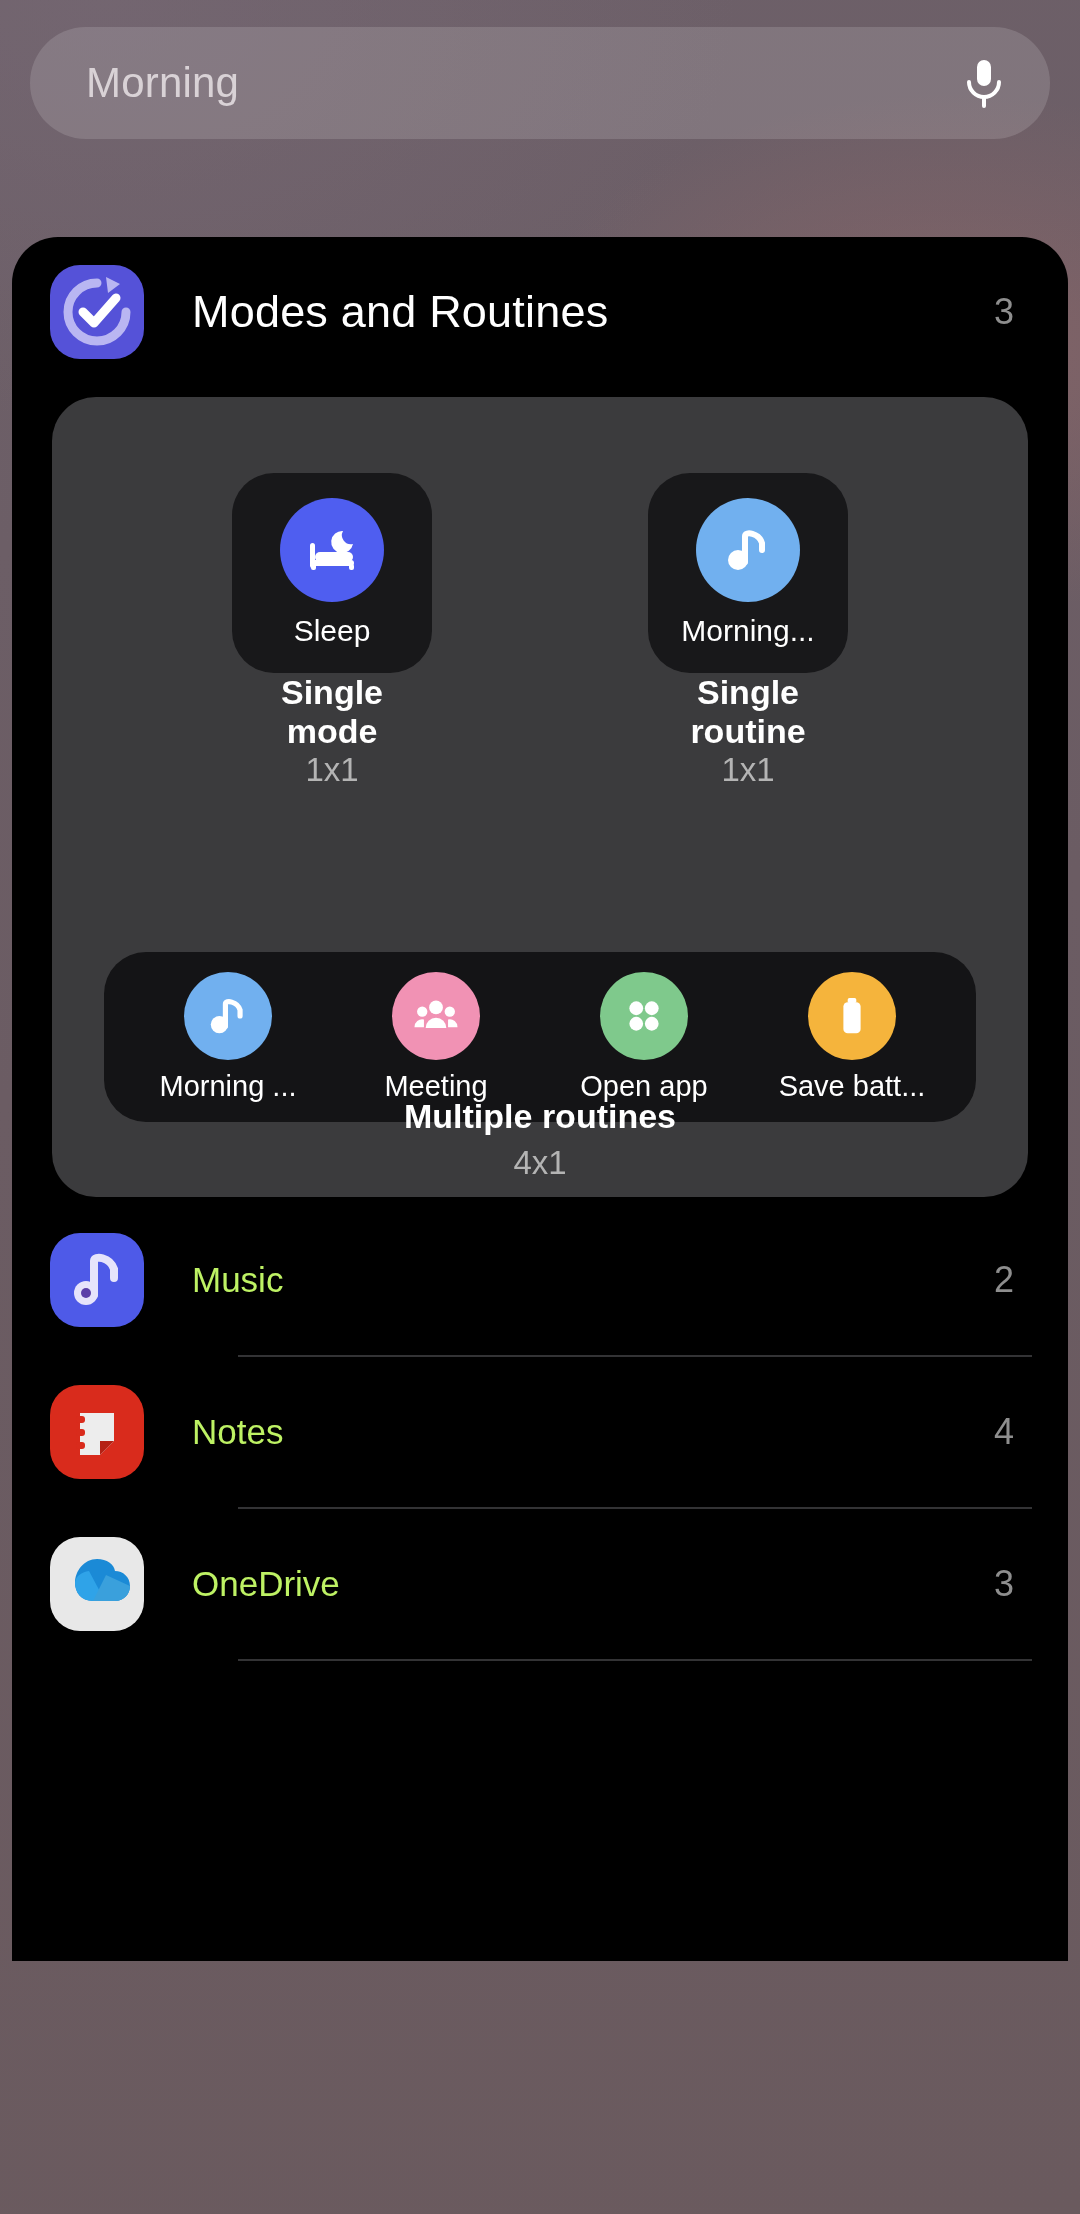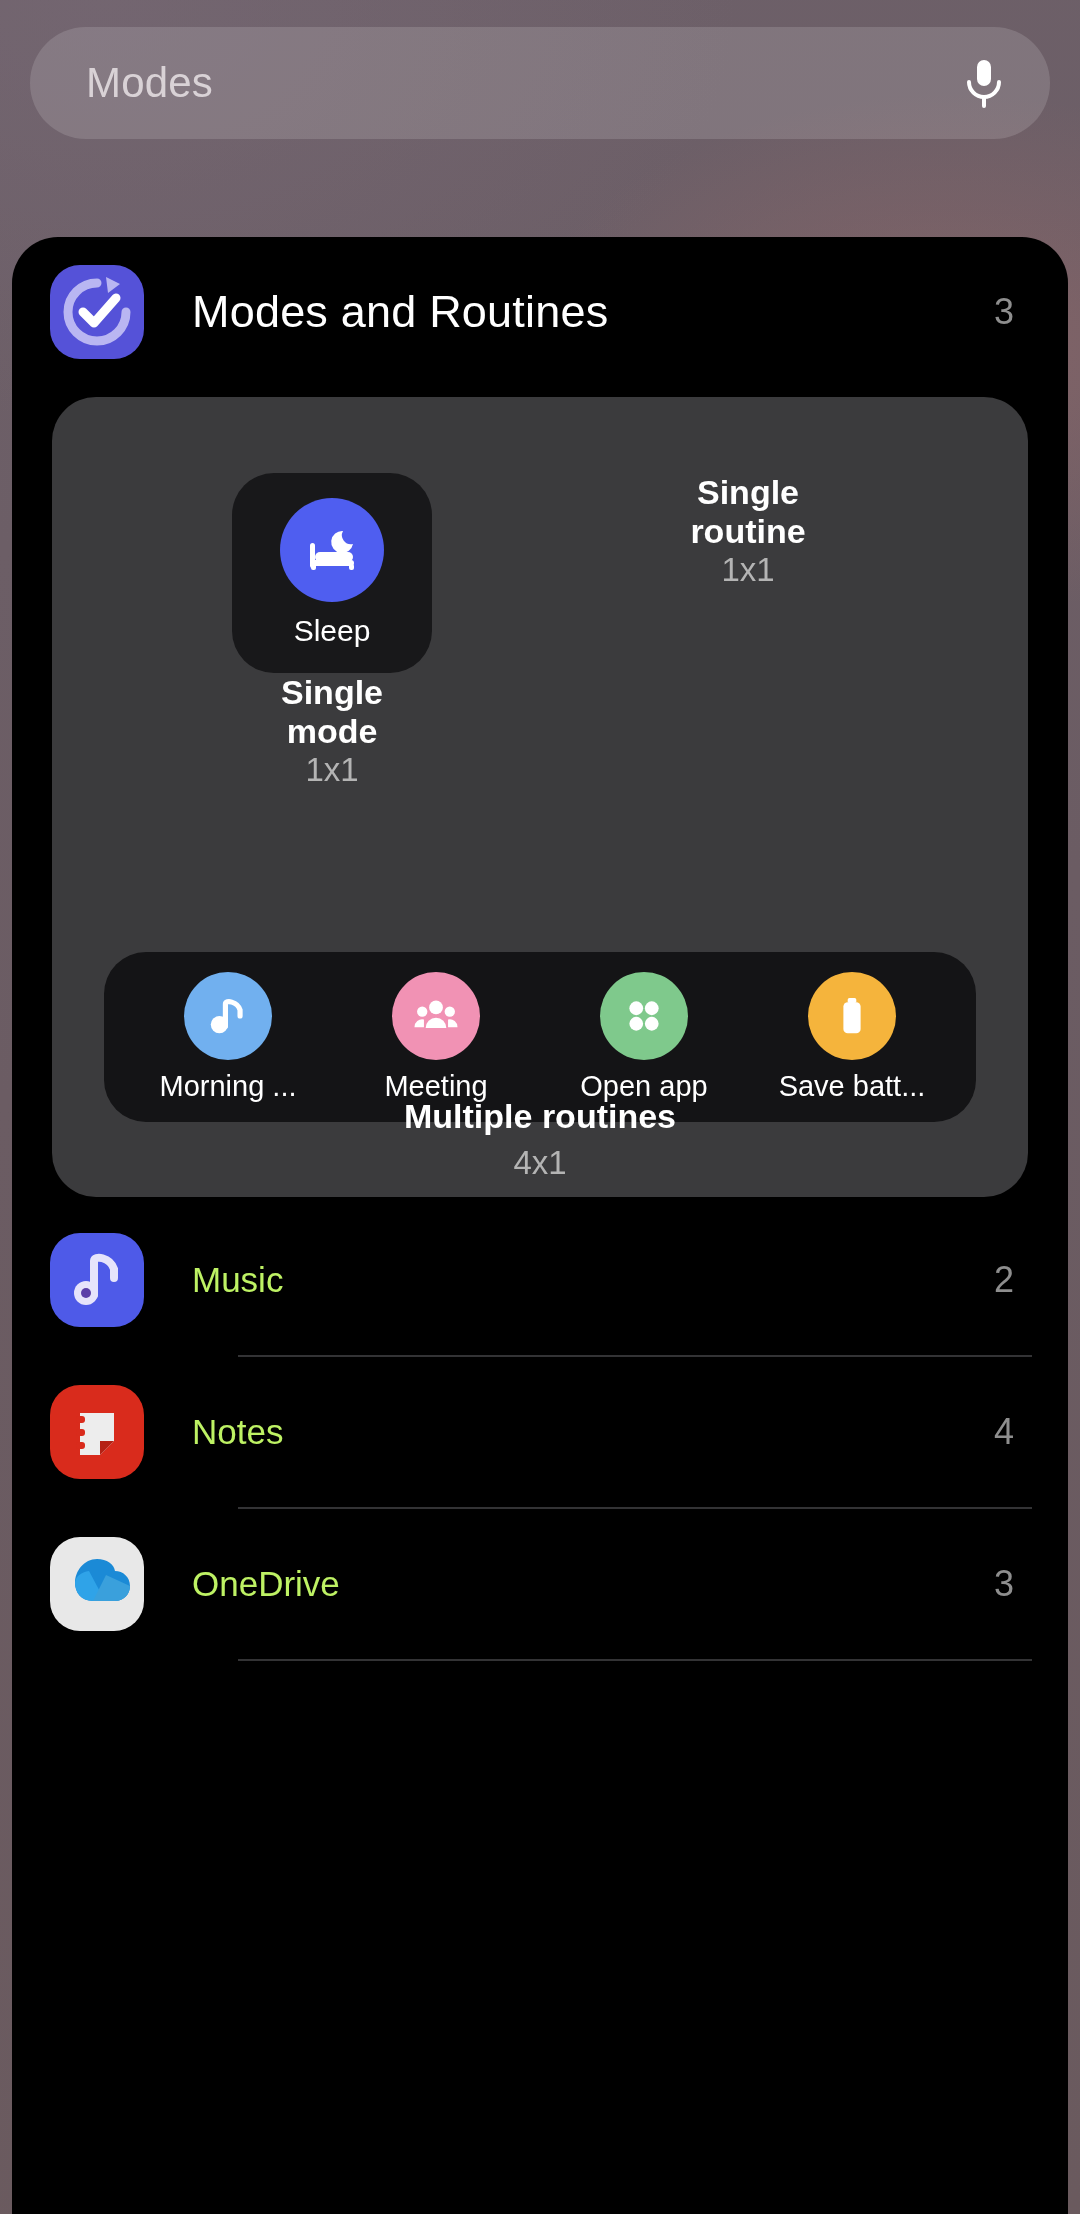--- a/index.html
+++ b/index.html
@@ -44,21 +44,21 @@
     letter-spacing: 0.2px;
   }
   .mic-icon { width: 44px; height: 52px; flex: 0 0 auto; }
 
   
   .panel {
     position: absolute;
     left: 12px;
     top: 237px;
     width: 1056px;
-    height: 1977px;
+    height: 1724px;
     background: #000;
     border-radius: 46px 46px 0 0;
     overflow: hidden;
   }
 
   
   .app-header {
     display: flex;
     align-items: center;
     height: 150px;
@@ -224,21 +224,21 @@
     margin-left: 226px;
     margin-right: 36px;
   }
 </style>
 </head>
 <body>
 
 <div class="wallpaper"></div>
 
 <div class="search-bar">
-  <span class="search-placeholder">Modes</span>
+  <span class="search-placeholder">Morning</span>
   <span class="mic-icon">
     <svg viewBox="0 0 44 52" width="44" height="52" aria-hidden="true">
       <rect x="15" y="3" width="14" height="26" rx="7" fill="#ffffff"></rect>
       <path d="M7 25 a15 15 0 0 0 30 0" fill="none" stroke="#ffffff" stroke-width="4" stroke-linecap="round"></path>
       <line x1="22" y1="40" x2="22" y2="49" stroke="#ffffff" stroke-width="4" stroke-linecap="round"></line>
     </svg>
   </span>
 </div>
 
 <div class="panel">
@@ -271,20 +271,29 @@
               <rect x="15" y="50" width="5" height="6" rx="2" fill="#ffffff"></rect>
             </svg>
           </span>
           <span class="tile-label">Sleep</span>
         </div>
         <div class="single-name">Single mode</div>
         <div class="single-size">1x1</div>
       </div>
 
       <div class="single-item">
+        <div class="tile">
+          <span class="circle" style="background:#71b0ef">
+            <svg viewBox="0 0 72 72" width="72" height="72" aria-hidden="true">
+              <path d="M33 48 V22 c0 -5 14 -3 17 7 v7" fill="none" stroke="#ffffff" stroke-width="6" stroke-linecap="round"></path>
+              <circle cx="26" cy="46" r="10" fill="#ffffff"></circle>
+            </svg>
+          </span>
+          <span class="tile-label">Morning...</span>
+        </div>
         <div class="single-name">Single routine</div>
         <div class="single-size">1x1</div>
       </div>
     </div>
 
     <div class="multi-strip">
 
       <div class="multi-item">
         <span class="circle" style="background:#71b0ef">
           <svg viewBox="0 0 72 72" width="62" height="62" aria-hidden="true">

